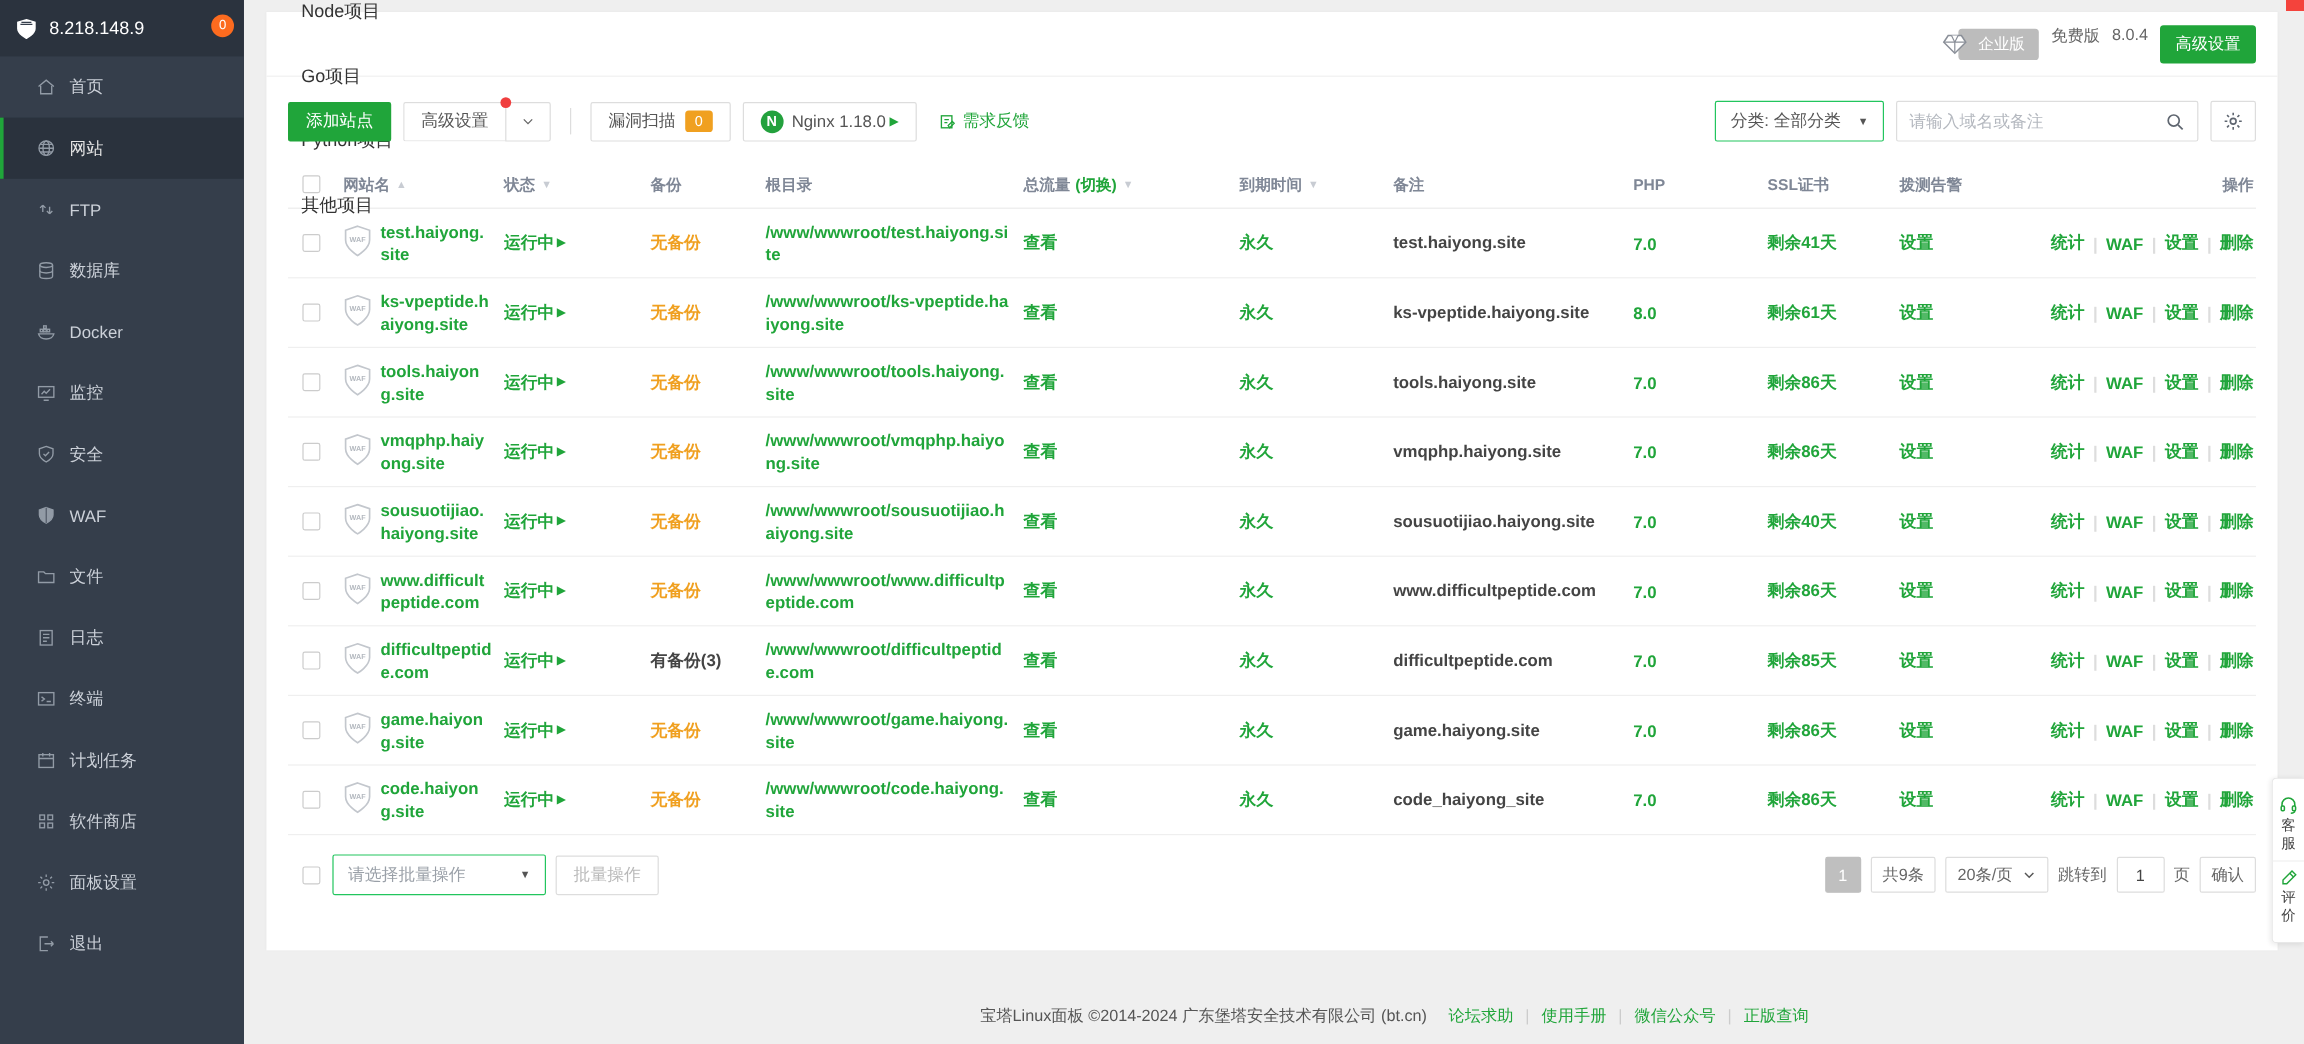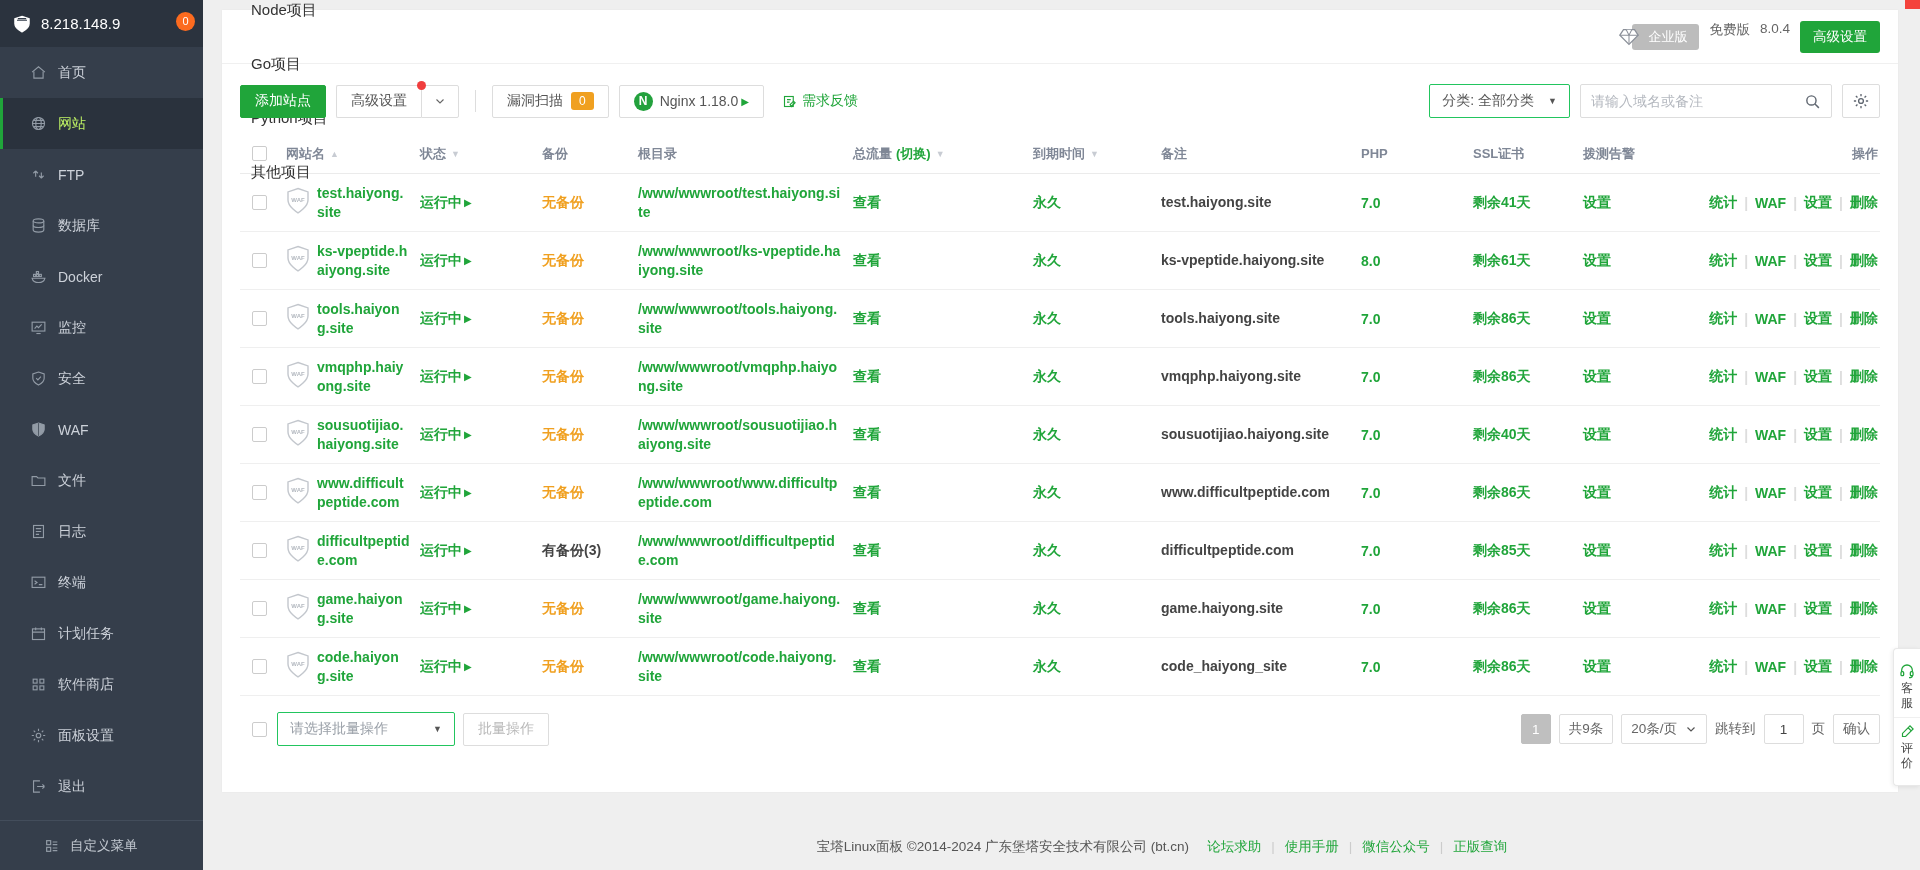--- a/index.html
+++ b/index.html
@@ -18,21 +18,21 @@
   body{font-family:"Liberation Sans","DejaVu Sans",sans-serif;background:#efefef;color:#444;font-size:14px;}
 
   
   .sidebar{position:fixed;left:0;top:0;bottom:0;width:203px;background:var(--sidebar-bg);color:#ccd1d9;z-index:5;}
   .sidebar-header{height:47px;background:var(--sidebar-dark);display:flex;align-items:center;padding:0 12px;color:#fff;font-size:15px;position:relative;}
   .sidebar-header .logo{margin-right:9px;display:flex;}
   .msg-badge{position:absolute;right:8px;top:12px;background:var(--badge-orange);color:#fff;font-size:11px;min-width:19px;height:19px;line-height:19px;text-align:center;border-radius:10px;padding:0 4px;}
   .menu{position:absolute;top:47px;bottom:50px;left:0;right:0;}
   .menu-item{height:51px;display:flex;align-items:center;padding-left:30px;cursor:pointer;position:relative;font-size:14px;}
   .menu-item .mi{width:17px;height:17px;margin-right:11px;color:#929ba6;display:flex;align-items:center;}
-  .menu-item.active{background:#2a323d;color:#bef264;}
+  .menu-item.active{background:#2a323d;color:#e5e5e5;}
   .menu-item.active::before{content:"";position:absolute;left:0;top:0;bottom:0;width:3px;background:var(--green);}
   .sidebar-bottom{position:absolute;bottom:0;left:0;right:0;height:50px;border-top:1px solid #434d5b;display:flex;align-items:center;padding-left:44px;font-size:13.5px;color:#c3c9d1;cursor:pointer;}
   .sidebar-bottom .mi{width:16px;height:16px;margin-right:10px;color:#929ba6;display:flex;}
 
   
   .main{position:absolute;left:203px;top:0;right:0;bottom:0;}
   .card{position:absolute;left:19px;top:10px;width:1676px;background:#fff;min-height:782px;box-shadow:0 0 2px rgba(0,0,0,.04);}
 
   
   .tabbar{display:flex;align-items:center;height:54px;border-bottom:1px solid #f0f0f0;}
@@ -258,30 +258,20 @@
       <div class="menu-item">
         <span class="mi">
           <svg width="17" height="17" viewBox="0 0 24 24" fill="none" stroke="currentColor" stroke-width="1.6">
             <path d="M14 4H5v16h9"></path>
             <path d="M10 12h10.5m0 0-3-3m3 3-3 3"></path>
           </svg>
         </span>
         <span>退出</span>
       </div>
     </div>
-  <div class="sidebar-bottom">
-    <span class="mi">
-      <svg width="16" height="16" viewBox="0 0 24 24" fill="none" stroke="currentColor" stroke-width="1.8">
-        <rect x="4" y="4" width="6" height="6"></rect>
-          <rect x="4" y="14" width="6" height="6"></rect>
-        <path d="M13 6h7M13 10h7M13 15h7M13 19h7"></path>
-      </svg>
-    </span>
-    <span>自定义菜单</span>
-  </div>
 </div>
 
 <div class="main">
   <div class="card">
 
     <div class="tabbar">
       <div id="tabs" style="display:flex;flex-direction:column;">
           <div class="tab active">PHP项目</div>
           <div class="tab">Java项目</div>
           <div class="tab">Node项目</div>

